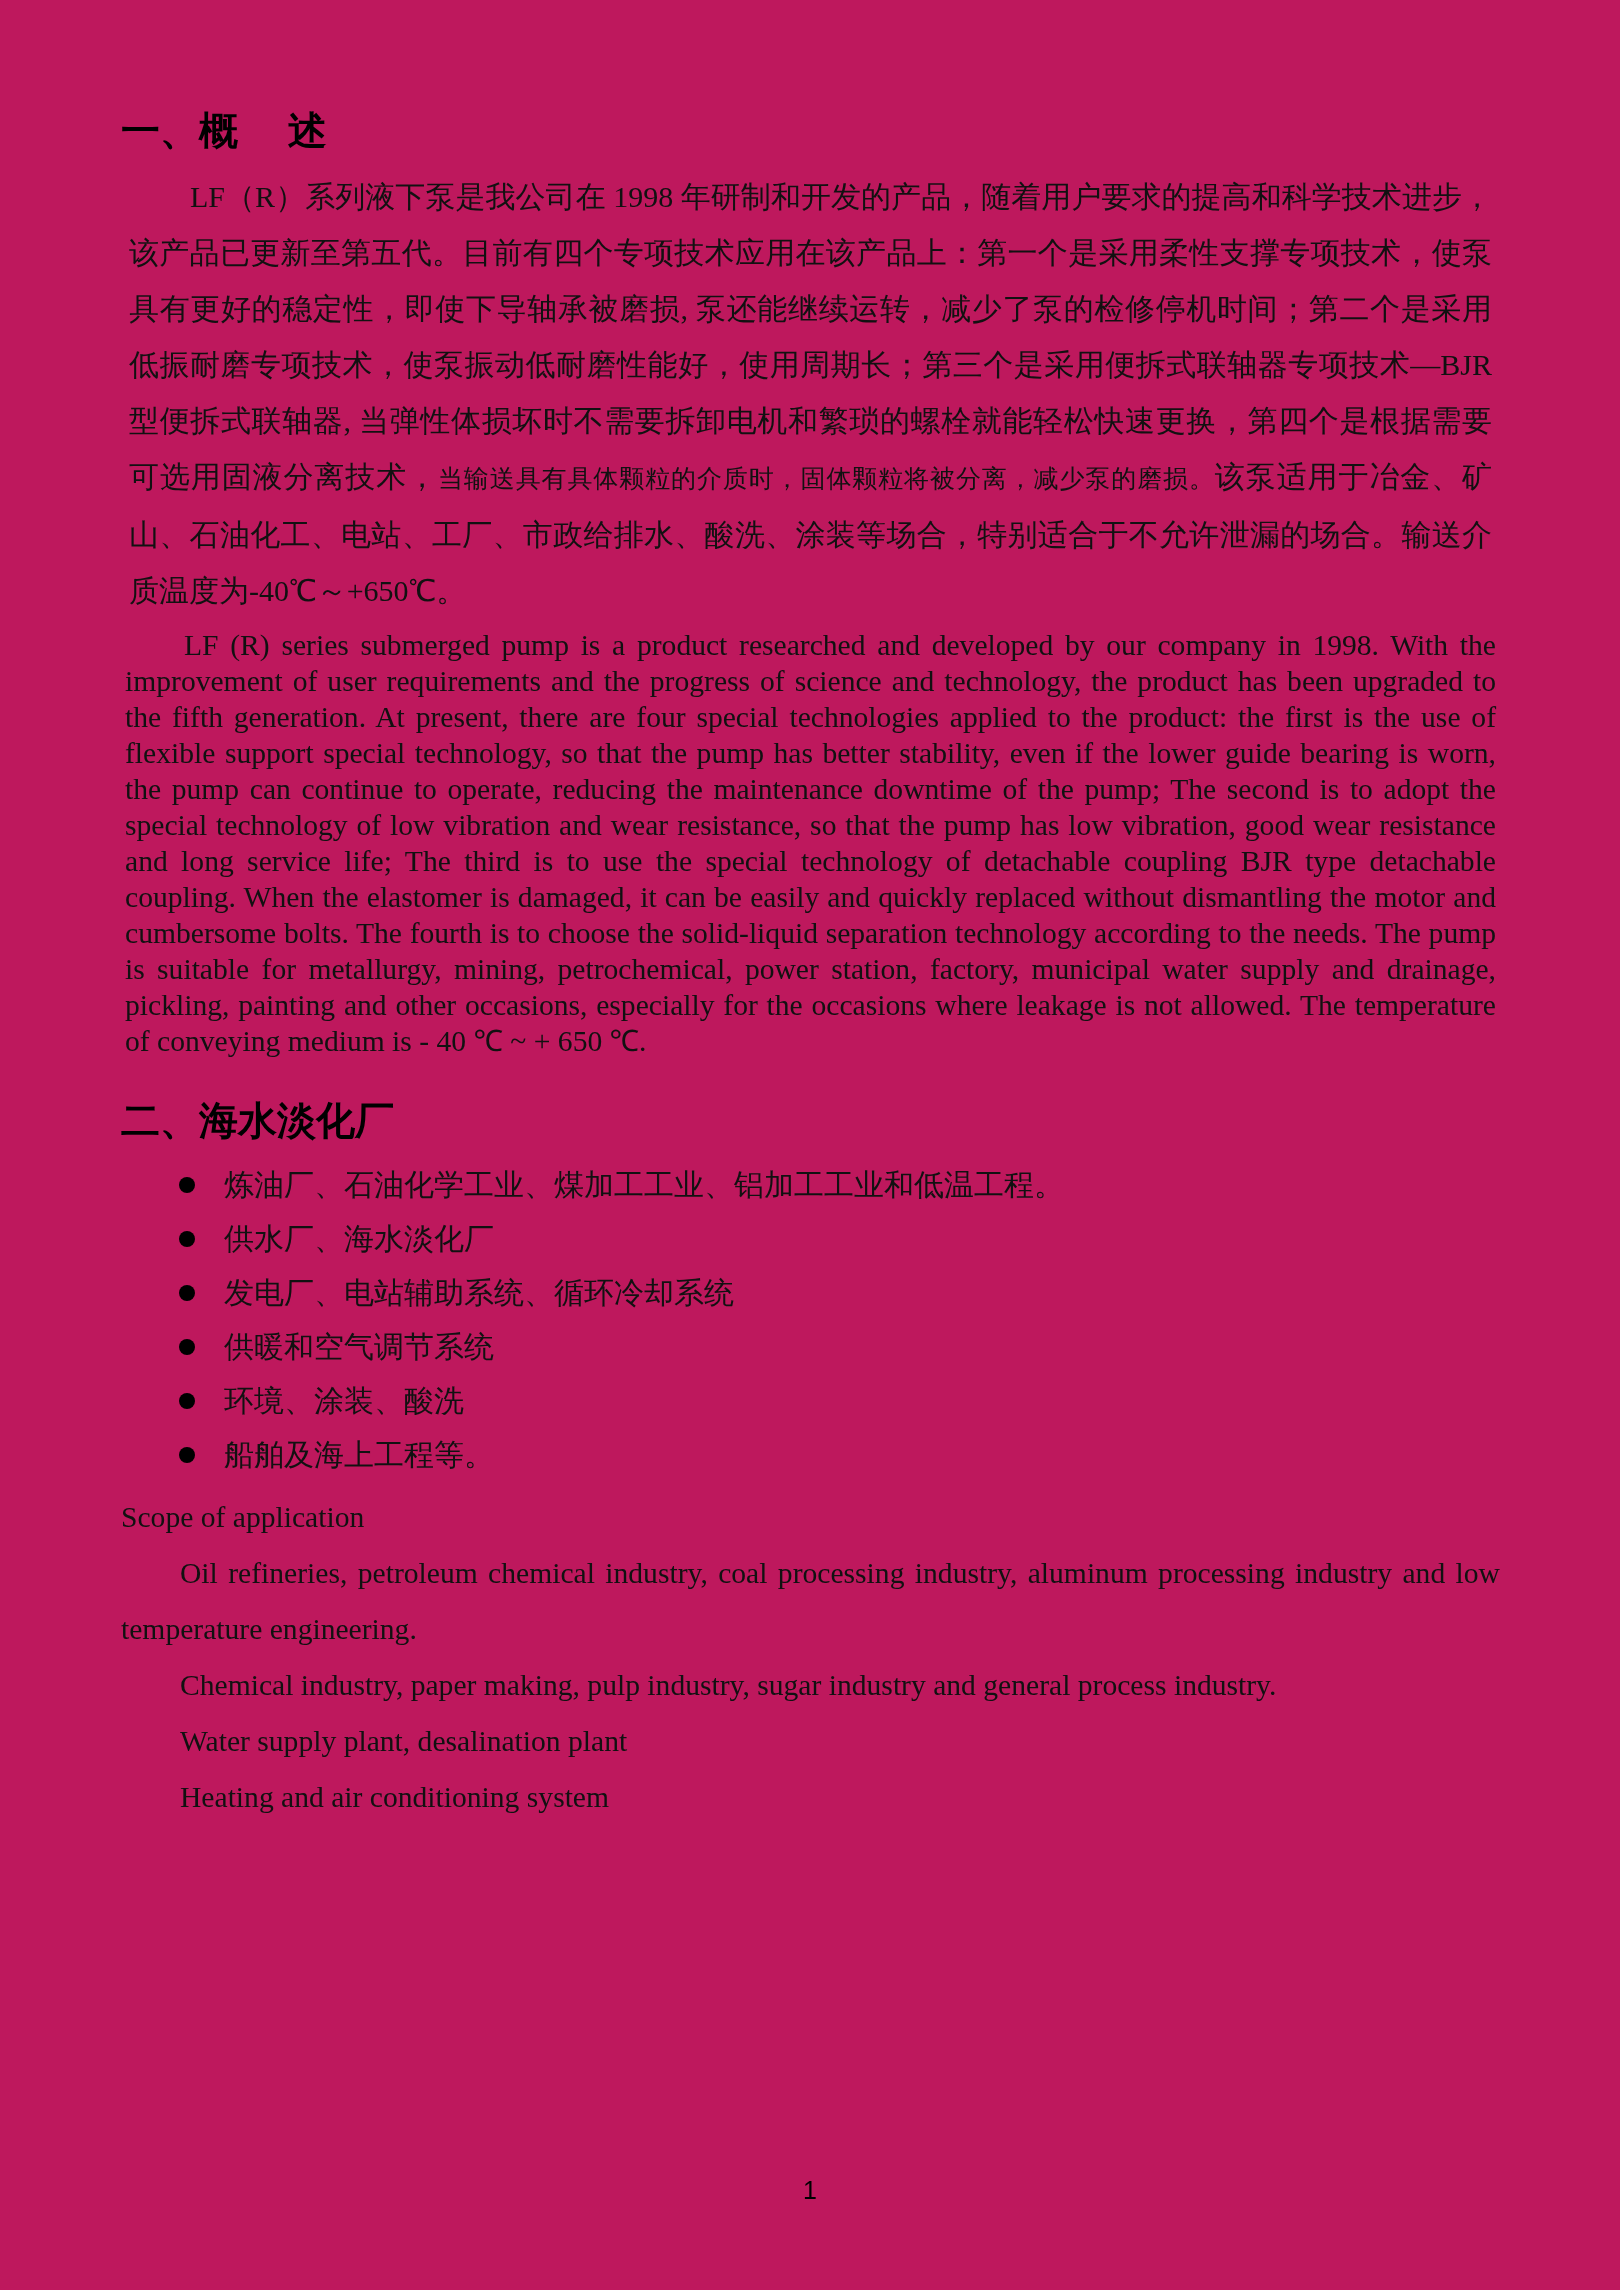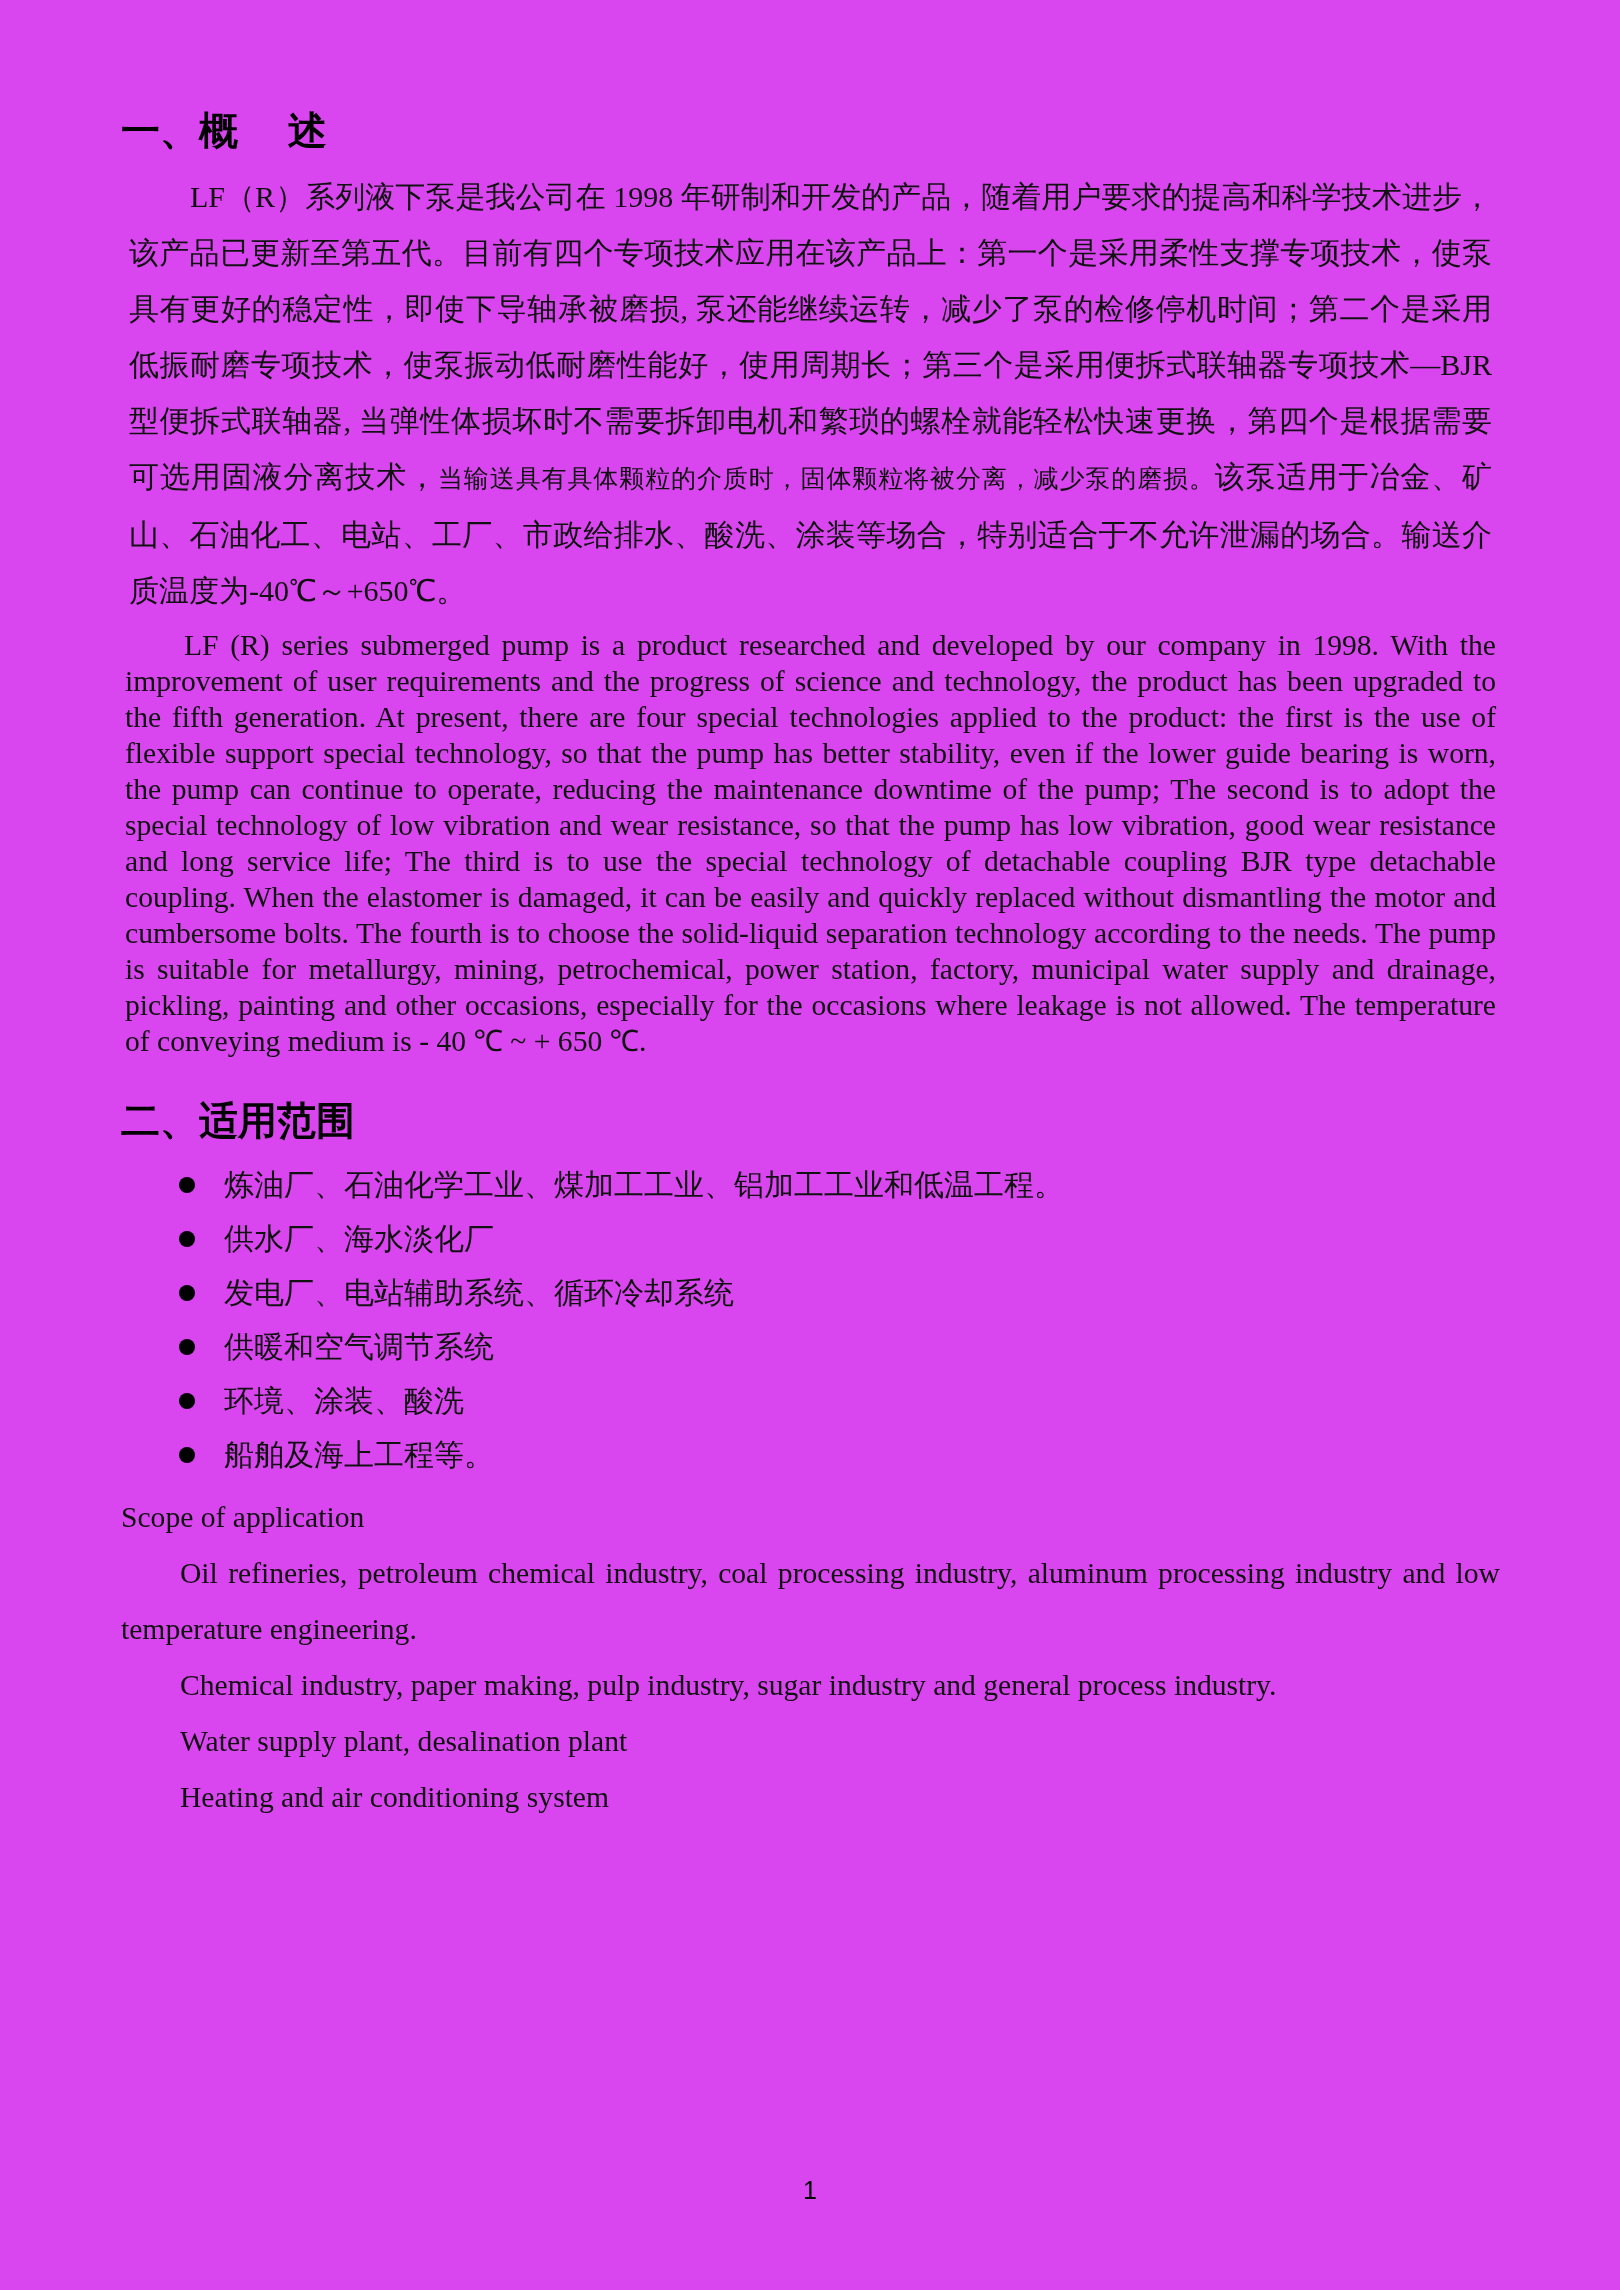--- a/index.html
+++ b/index.html
@@ -1,19 +1,19 @@
 <!DOCTYPE html>
 <html lang="zh" style="font-size:14.3px"><head>
 <meta charset="utf-8">
 <style>
   html,body { margin:0; padding:0; background:#ffffff; }
   .page {
     position:relative;
     width:1620px; height:2291px;
-    background:#d946ef;
+    background:#be185d;
     box-sizing:border-box;
     padding:107px 120px 16px 121px;
     color:#000;
     overflow:hidden;
   }
   .h-cn {
     font-family:"Liberation Sans", sans-serif;
     font-weight:bold;
     font-size:39px;
     line-height:48px;
@@ -100,21 +100,21 @@
 
 <div class="page">
 
   <h1 class="h-cn">一、概　 述</h1>
 
   <p class="p-cn"><span>LF（R）系列液下泵是我公司在 1998 年研制和开发的产品，随着用户要求的提高和科学技术进步，该产品已更新至第五代。目前有四个专项技术应用在该产品上：第一个是采用柔性支撑专项技术，使泵具有更好的稳定性，即使下导轴承被磨损, 泵还能继续运转，减少了泵的检修停机时间；第二个是采用低振耐磨专项技术，使泵振动低耐磨性能好，使用周期长；第三个是采用便拆式联轴器专项技术—BJR 型便拆式联轴器, 当弹性体损坏时不需要拆卸电机和繁琐的螺栓就能轻松快速更换，第四个是根据需要可选用固液分离技术，</span><span class="small-cn">当输送具有具体颗粒的介质时，固体颗粒将被分离，减少泵的磨损。</span><span>该泵适用于冶金、矿山、石油化工、电站、工厂、市政给排水、酸洗、涂装等场合，特别适合于不允许泄漏的场合。输送介质温度为-40℃～+650℃。</span></p>
 
 
   <p class="p-en">LF (R) series submerged pump is a product researched and developed by our company in 1998. With the improvement of user requirements and the progress of science and technology, the product has been upgraded to the fifth generation. At present, there are four special technologies applied to the product: the first is the use of flexible support special technology, so that the pump has better stability, even if the lower guide bearing is worn, the pump can continue to operate, reducing the maintenance downtime of the pump; The second is to adopt the special technology of low vibration and wear resistance, so that the pump has low vibration, good wear resistance and long service life; The third is to use the special technology of detachable coupling BJR type detachable coupling. When the elastomer is damaged, it can be easily and quickly replaced without dismantling the motor and cumbersome bolts. The fourth is to choose the solid-liquid separation technology according to the needs. The pump is suitable for metallurgy, mining, petrochemical, power station, factory, municipal water supply and drainage, pickling, painting and other occasions, especially for the occasions where leakage is not allowed. The temperature of conveying medium is - 40 ℃ ~ + 650 ℃.</p>
 
-  <h1 class="h-cn second">二、适用范围</h1>
+  <h1 class="h-cn second">二、海水淡化厂</h1>
 
   <ul class="bullet-list">
     <li><span class="bullet-dot"></span><span>炼油厂、石油化学工业、煤加工工业、铝加工工业和低温工程。</span></li>
     <li><span class="bullet-dot"></span><span>供水厂、海水淡化厂</span></li>
     <li><span class="bullet-dot"></span><span>发电厂、电站辅助系统、循环冷却系统</span></li>
     <li><span class="bullet-dot"></span><span>供暖和空气调节系统</span></li>
     <li><span class="bullet-dot"></span><span>环境、涂装、酸洗</span></li>
     <li><span class="bullet-dot"></span><span>船舶及海上工程等。</span></li>
   </ul>
 

